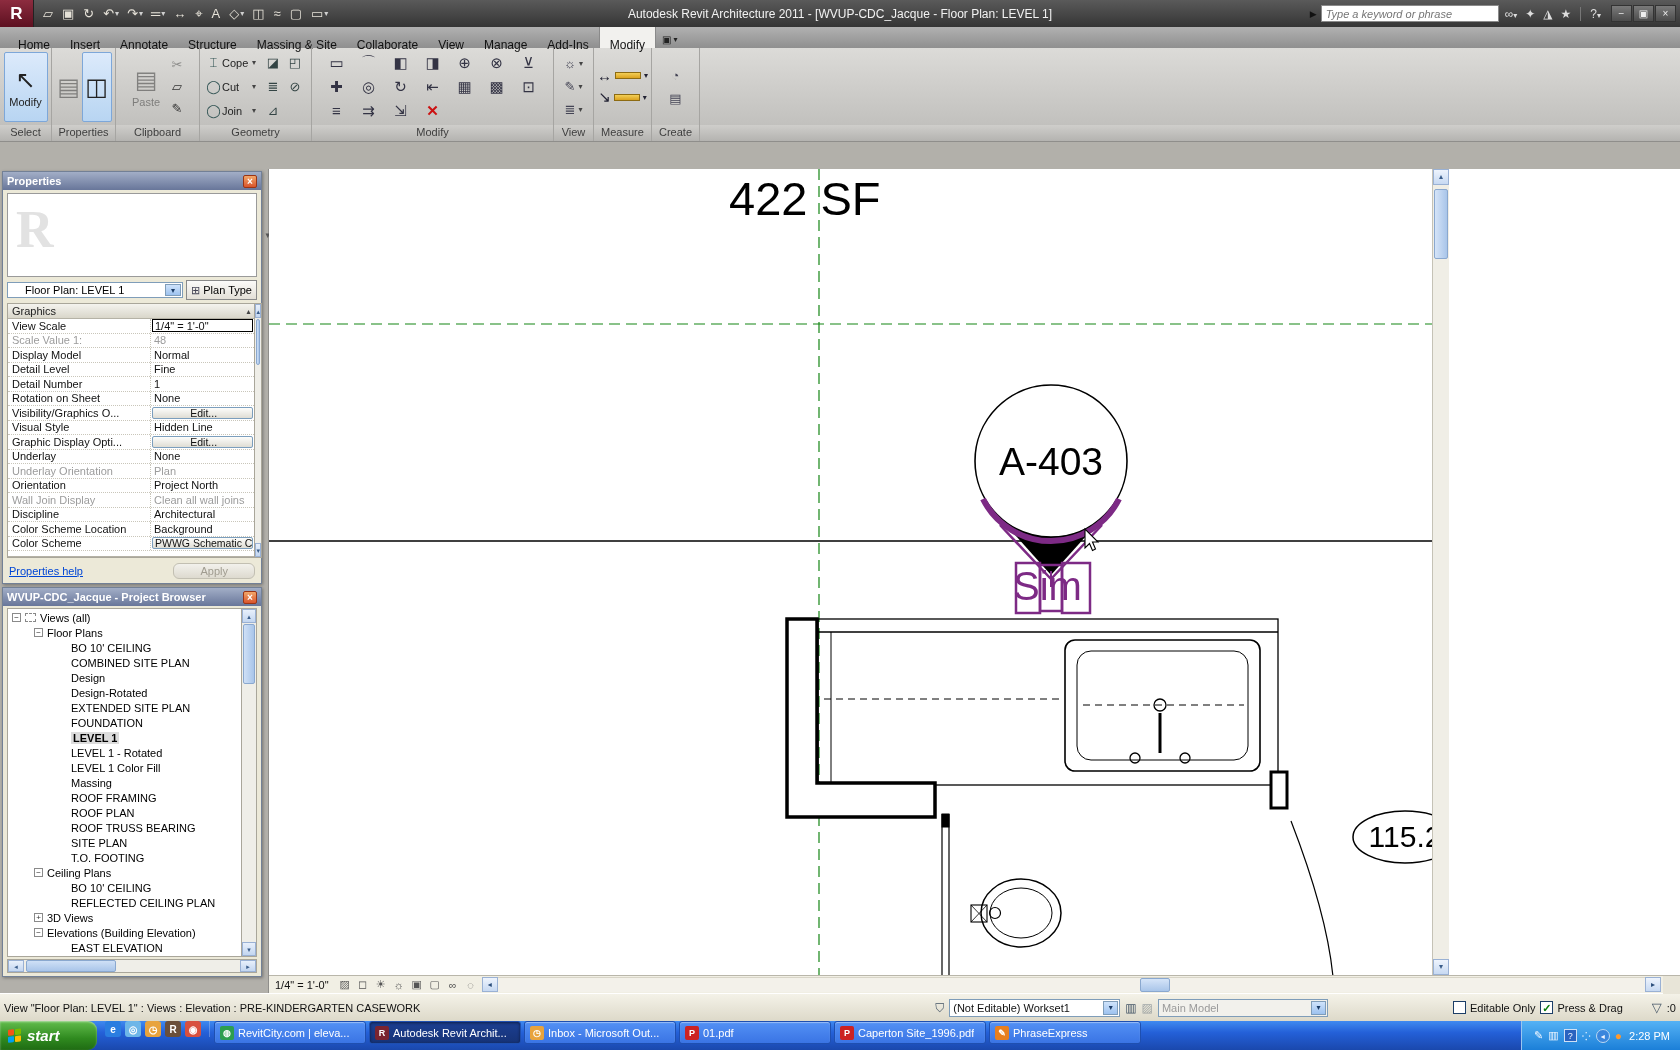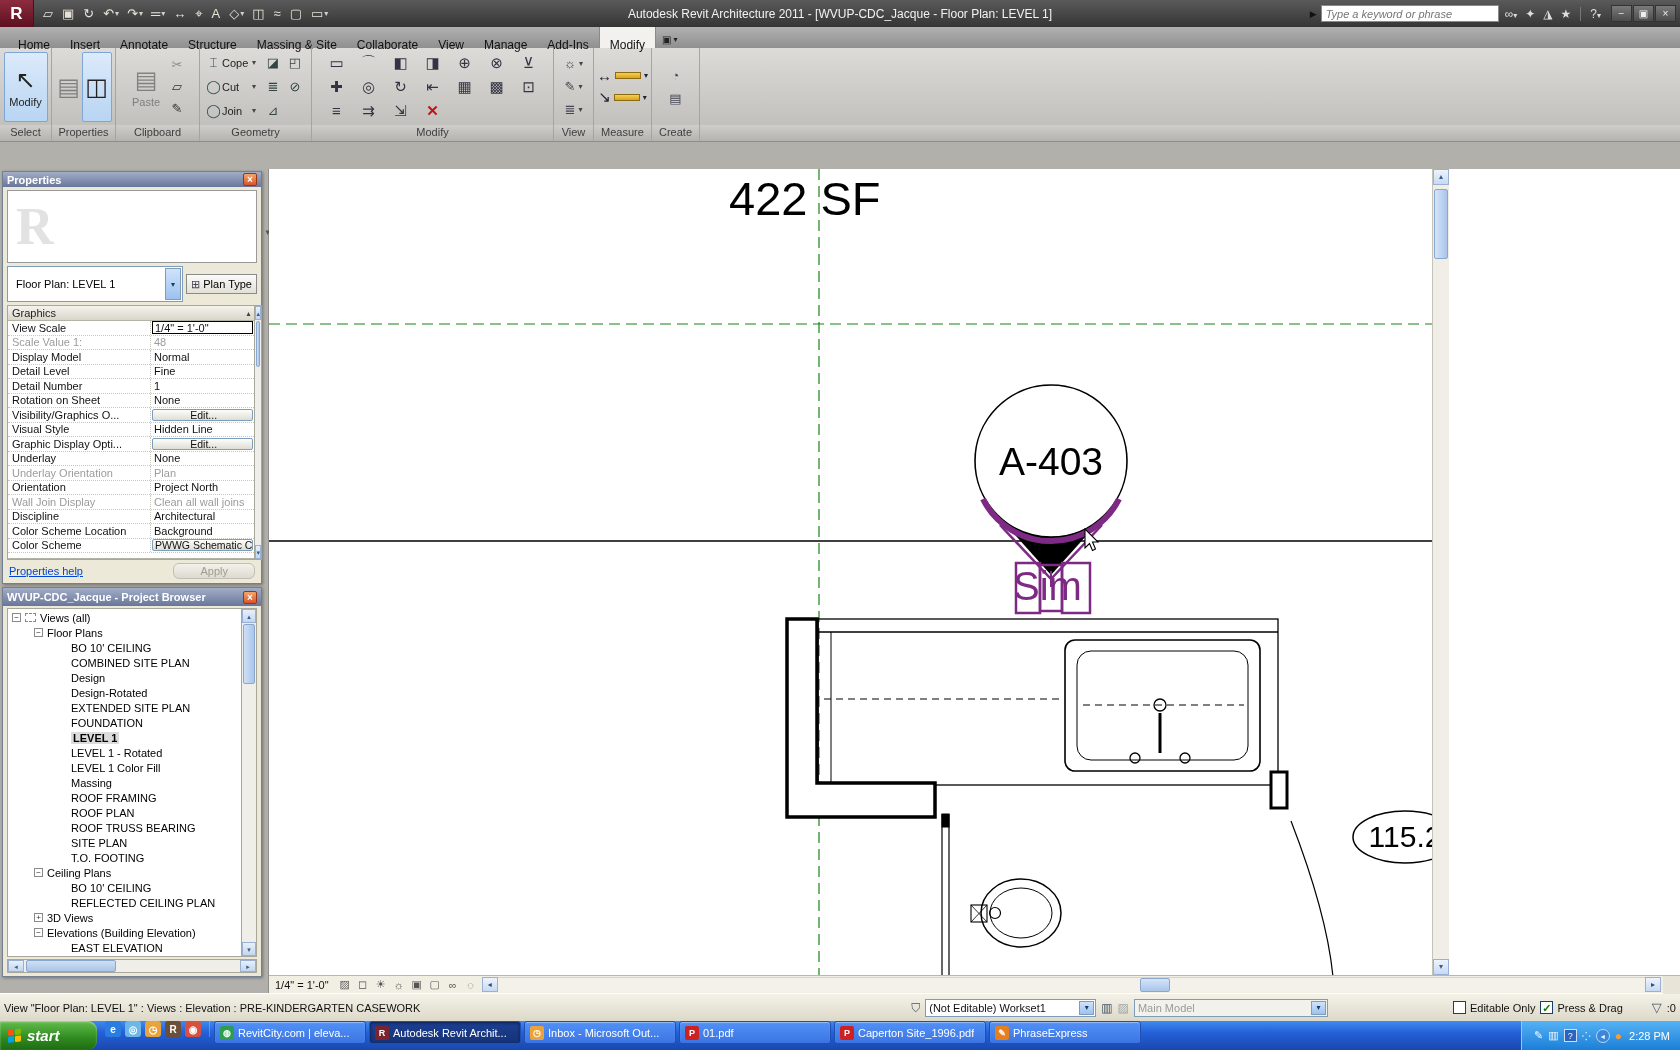--- a/index.html
+++ b/index.html
@@ -68,21 +68,21 @@
   .pal-props { top:2px; height:413px; }
   .pal-brow { top:418px; bottom:16px; }
   .ptitle { height:18px; background:linear-gradient(#a2aec7,#68769a); color:#fff; font-weight:bold; font-size:11px; display:flex; align-items:center; padding:0 4px; }
   .pclose { margin-left:auto; width:14px; height:13px; background:linear-gradient(#f2a76a,#d9542b); border:1px solid #9a3415; color:#fff; font-size:10px; line-height:11px; text-align:center; border-radius:2px; }
 
   .preview { margin:3px 4px 2px 4px; height:84px; background:#fff; border:1px solid #9a9a9a; position:relative; }
   .preview .wm { position:absolute; left:8px; top:6px; font-size:52px; color:#e2e2e2; font-weight:bold; font-family:"Liberation Serif",serif; }
   .preview .nav { position:absolute; right:-14px; top:36px; font-size:9px; color:#555; }
 
   .selrow { display:flex; align-items:center; gap:3px; padding:1px 4px 2px 4px; }
-  .typesel { flex:1; height:36px; background:#fff; border:1px solid #7f9db9; display:flex; align-items:center; font-size:11px; padding-left:8px; position:relative; }
+  .typesel { flex:1; height:16px; background:#fff; border:1px solid #7f9db9; display:flex; align-items:center; font-size:11px; padding-left:17px; position:relative; }
   .typesel .db { position:absolute; right:1px; top:1px; bottom:1px; width:16px; background:linear-gradient(#cfe3fb,#9dc2ef); border:1px solid #7f9db9; font-size:8px; color:#1a3b66; display:flex; align-items:center; justify-content:center; }
   .edittype { height:20px; display:flex; align-items:center; gap:3px; font-size:11px; background:linear-gradient(#fbfbf9,#e3e0d7); border:1px solid #898a8a; padding:0 4px; }
   .edittype .ei { font-size:11px; color:#445; }
 
   .pgridwrap { display:flex; margin:1px 4px 0 4px; }
   .pgrid { flex:1; background:#fff; border:1px solid #a9a69a; }
   .pghead { height:15px; background:linear-gradient(#f4f3ee,#d9d6ca); border-bottom:1px solid #b5b2a6; display:flex; align-items:center; font-size:11px; padding:0 4px; color:#222; }
   .pghead .col { margin-left:auto; font-size:8px; color:#444; }
   .prow { display:flex; height:14.5px; border-bottom:1px dotted #c9c6ba; font-size:11px; align-items:center; }
   .plabel { width:142px; padding-left:4px; color:#111; white-space:nowrap; overflow:hidden; }
@@ -139,21 +139,21 @@
 
   
   .statusbar { height:28px; background:linear-gradient(#f4f2e8,#ddd9c9); border-top:1px solid #fff; display:flex; align-items:center; font-size:11px; color:#111; padding:0 4px; }
   .smsg { white-space:nowrap; }
   .sright { margin-left:auto; display:flex; align-items:center; gap:5px; }
   .sicon2 { font-size:12px; color:#456; }
   .xpsel { height:18px; background:#fff; border:1px solid #7f9db9; display:flex; align-items:center; font-size:11px; padding-left:3px; position:relative; }
   .xpsel .db { position:absolute; right:1px; top:1px; bottom:1px; width:15px; background:linear-gradient(#cfe3fb,#9dc2ef); border:1px solid #7f9db9; font-size:8px; color:#1a3b66; display:flex; align-items:center; justify-content:center; }
   .xpsel.gray { color:#9a9a9a; background:#f2f1ec; }
   .wsel { width:171px; }
-  .msel { width:194px; margin-right:120px; }
+  .msel { width:170px; margin-right:120px; }
   .chk { display:flex; align-items:center; gap:4px; }
   .box { width:13px; height:13px; background:#fff; border:1px solid #1c3e67; font-size:11px; line-height:12px; text-align:center; color:#0a7d0a; font-weight:bold; }
   .funnel { font-size:13px; color:#456; margin-left:24px; }
   .fcount { font-size:11px; }
 
   
   .taskbar { height:29px; background:linear-gradient(#3f8af0,#2460d8 40%,#1a48ad); display:flex; align-items:flex-start; }
   .startbtn { height:29px; width:97px; background:linear-gradient(#63bd4d,#2f8a1f 60%,#1f6b13); border-radius:0 9px 9px 0; display:flex; align-items:center; gap:5px; padding-left:8px; color:#fff; font-weight:bold; font-style:italic; font-size:15px; box-shadow:inset 0 1px 2px rgba(255,255,255,.5); }
   .flag { width:14px; height:14px; display:grid; grid-template-columns:6px 6px; grid-auto-rows:6px; gap:1px; transform:skewY(-6deg); }
   .flag i { border-radius:1px; }

